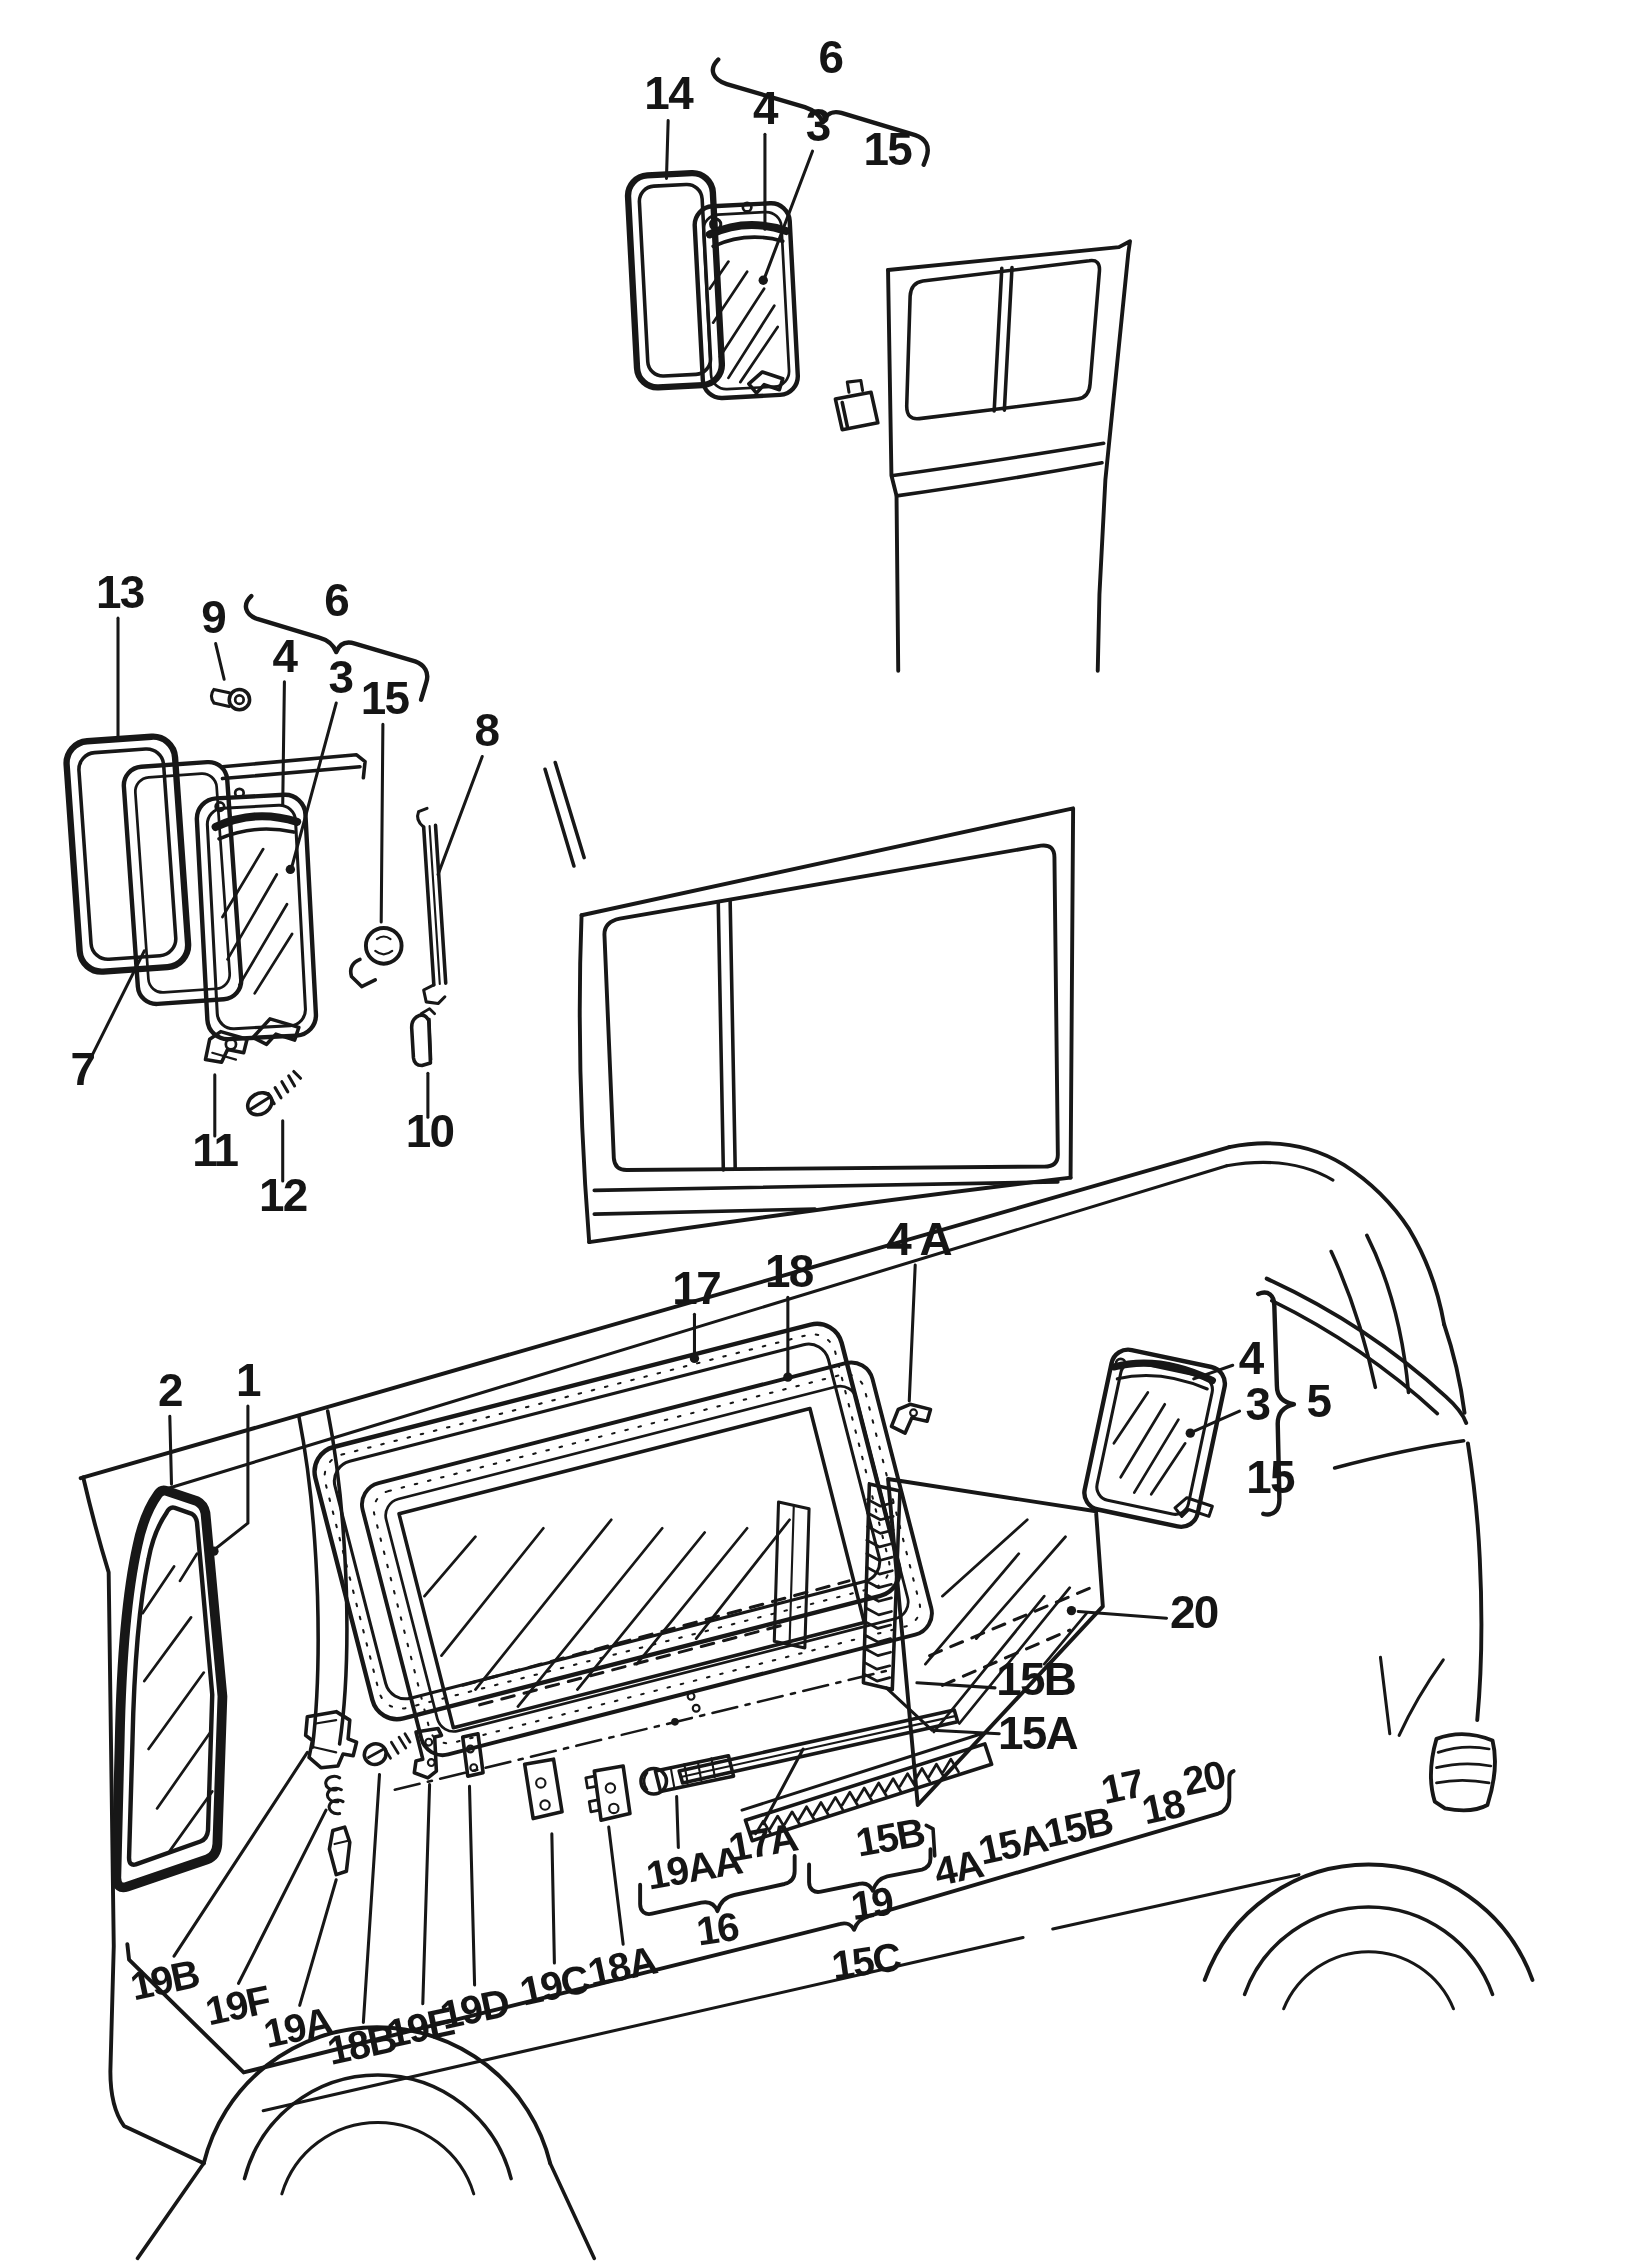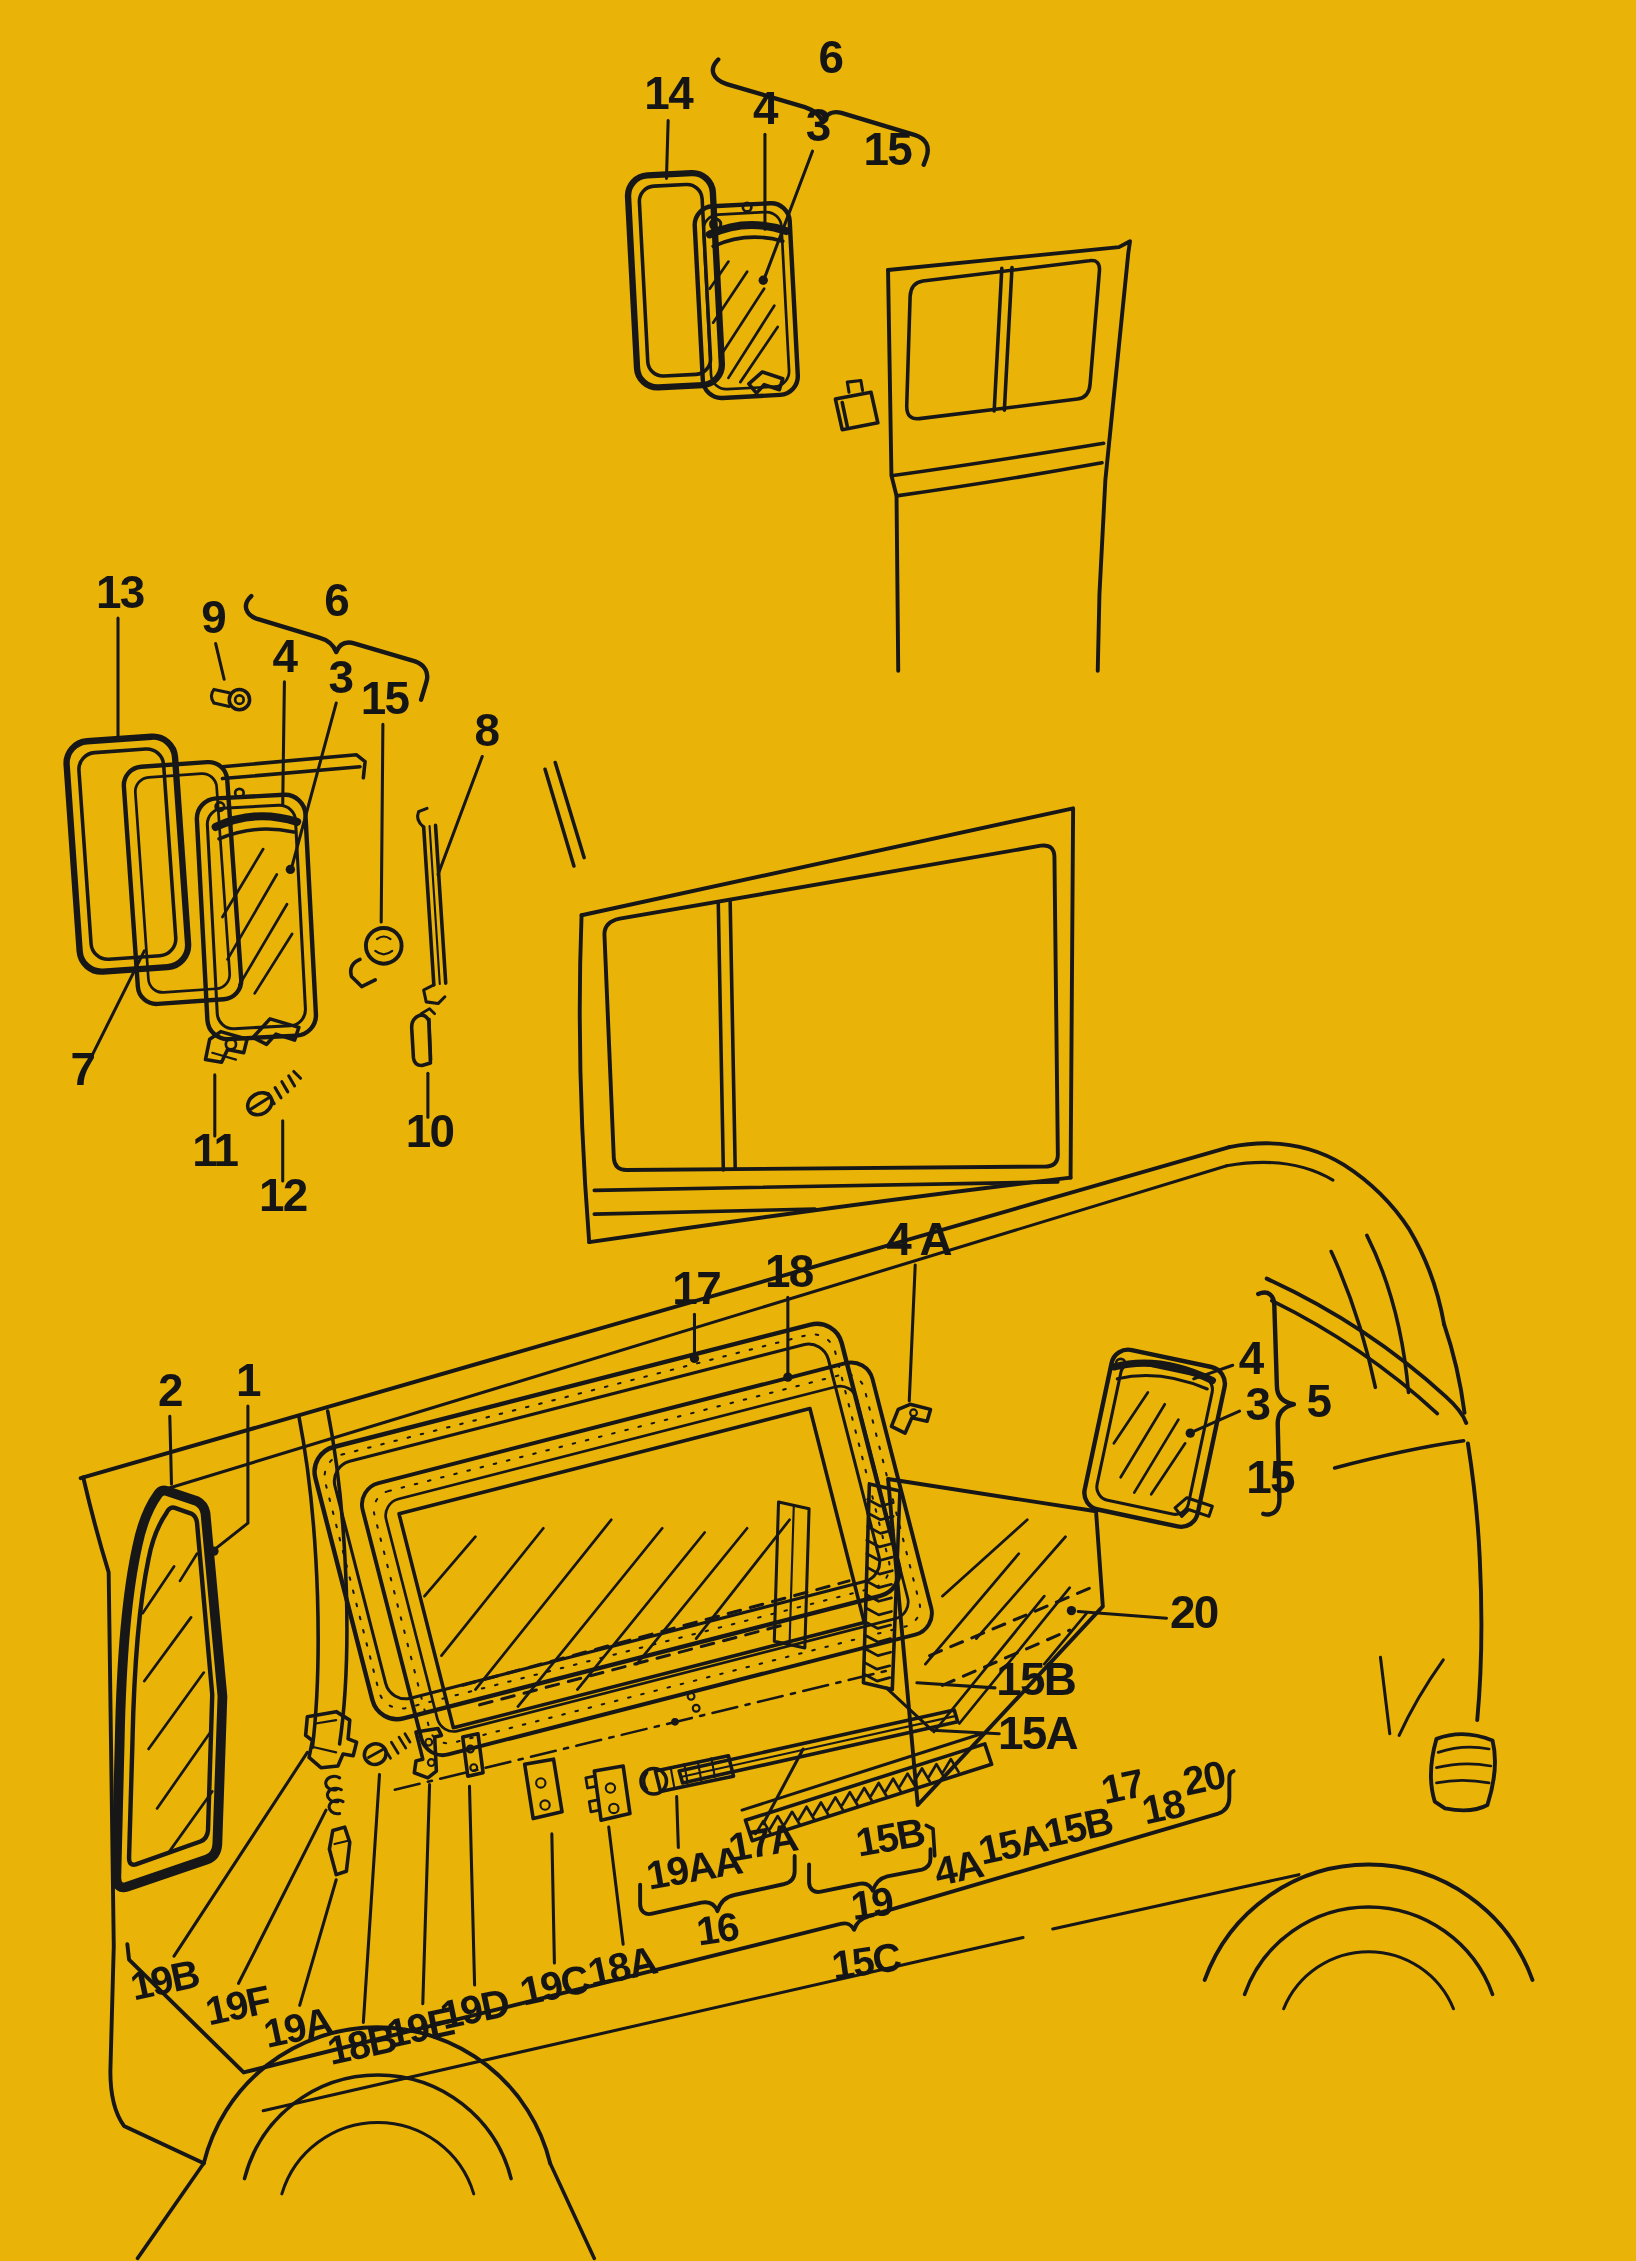--- a/index.html
+++ b/index.html
@@ -1,16 +1,16 @@
 <!DOCTYPE html>
 <html style="font-size:13.6px"><head>
 <meta charset="utf-8">
 <style>
   html,body{margin:0;padding:0;background:#e8e8e6;}
-  #page{width:1636px;height:2261px;background:#eab308;position:relative;margin:0 auto;overflow:hidden;}
+  #page{width:1636px;height:2261px;background:#ffffff;position:relative;margin:0 auto;overflow:hidden;}
   svg{position:absolute;left:0;top:0;}
   svg path,svg rect,svg circle,svg ellipse,svg line,svg polyline{stroke:#171717;fill:none;stroke-linecap:round;stroke-linejoin:round;}
   .w2{stroke-width:2.5}.w3{stroke-width:3.2}.w35{stroke-width:3.6}.w4{stroke-width:4.2}.w45{stroke-width:4.6}.w5{stroke-width:5.2}.w7{stroke-width:7.5}.w8{stroke-width:8.5}.w9{stroke-width:9.5}.w11{stroke-width:11.5}
   .dot{fill:#171717;stroke:none;}
   .stip{stroke-width:2.4;stroke-dasharray:3 13;}
   .gd{stroke-width:3.6;stroke-dasharray:15 12;}
   .axis{stroke-width:3;stroke-dasharray:30 10 5 10;}
   .lbl{font:700 54px "Liberation Sans",sans-serif;fill:#151515;letter-spacing:-2px;text-anchor:middle;stroke:none;}
   .lbl-sm{font-size:47px;}
 </style>

